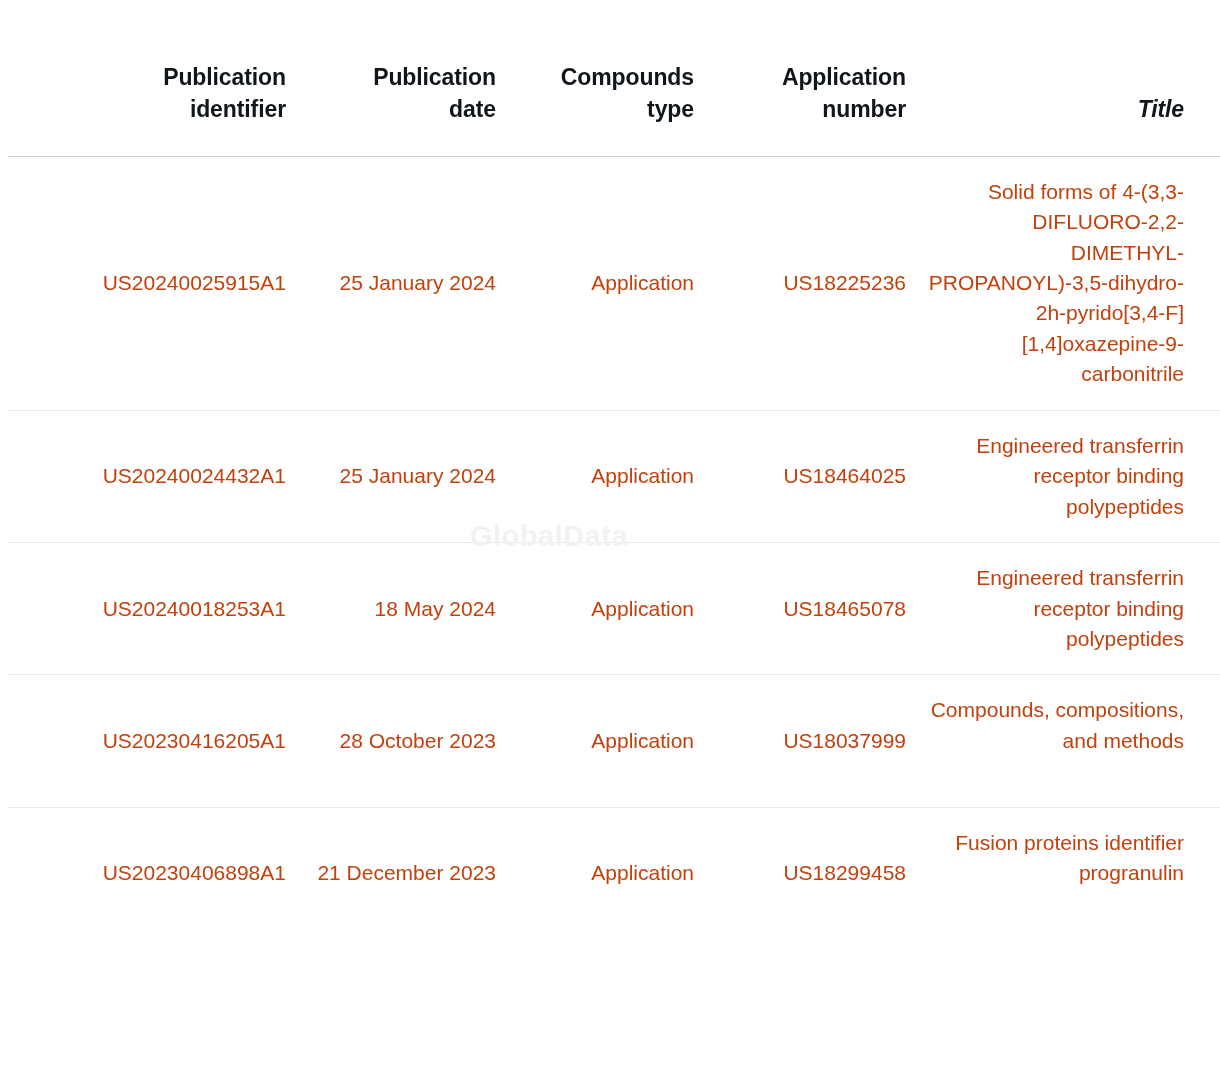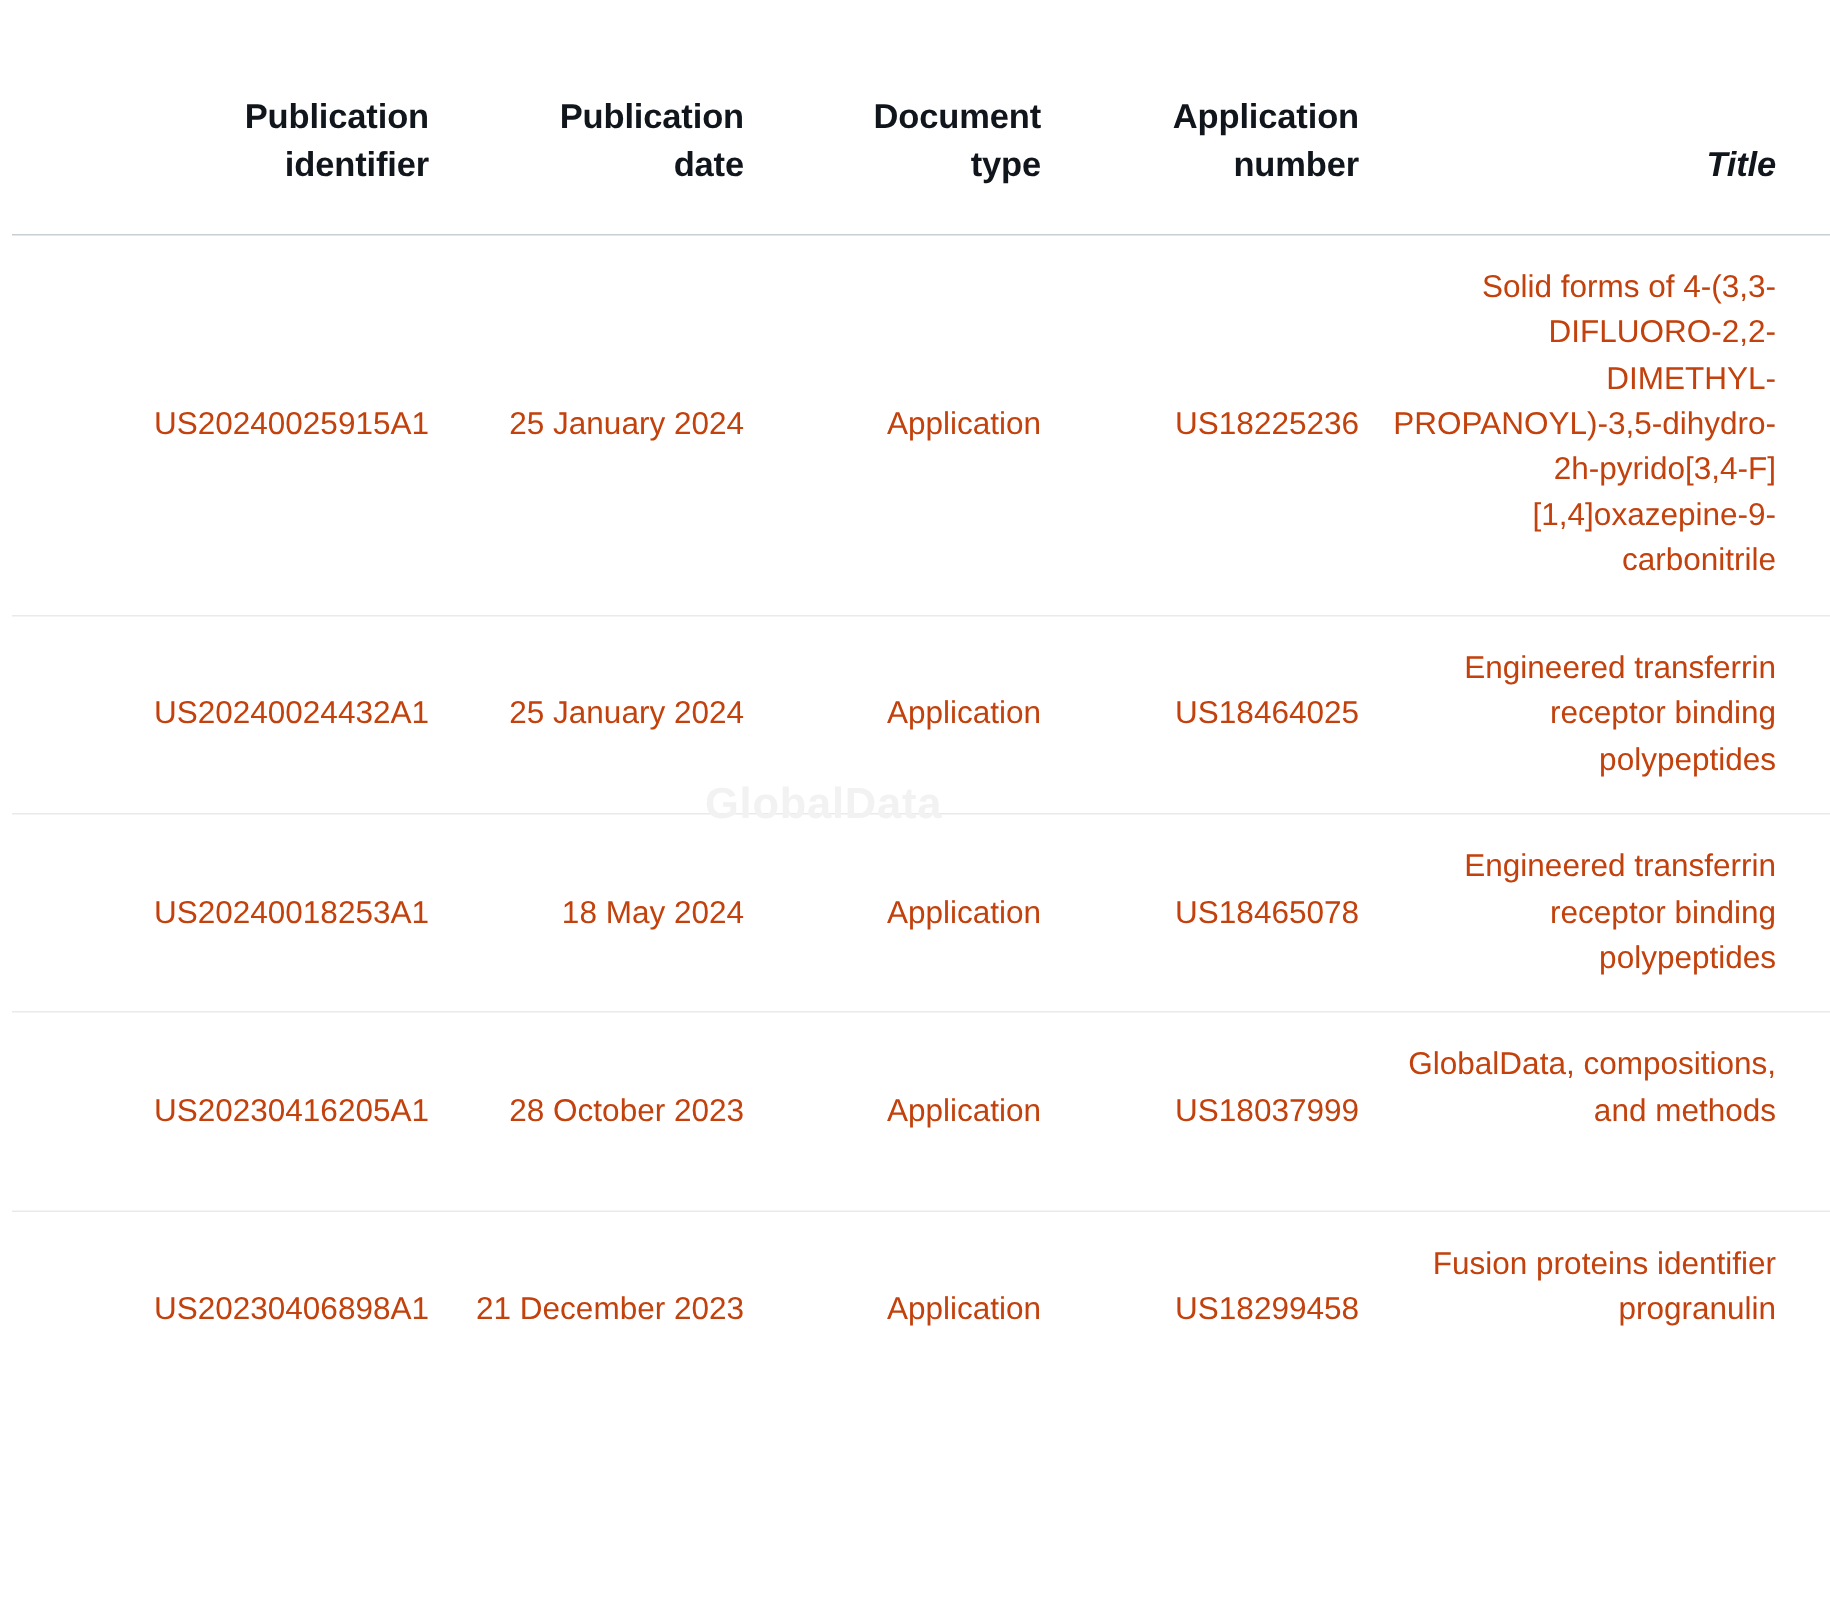--- a/index.html
+++ b/index.html
@@ -101,21 +101,21 @@
       <col class="c-appnum">
       <col class="c-title">
       <col class="c-extra">
     </colgroup>
     <thead>
       <tr>
         <th class="th-pubid" style="white-space: pre-line;">Publication
 identifier</th>
         <th class="th-pubdate" style="white-space: pre-line;">Publication
 date</th>
-        <th class="th-doctype" style="white-space: pre-line;">Document
+        <th class="th-doctype" style="white-space: pre-line;">Compounds
 type</th>
         <th class="th-appnum" style="white-space: pre-line;">Application
 number</th>
         <th class="th-title">Title</th>
         <th class="th-extra">A</th>
       </tr>
     </thead>
     <tbody>
       <tr>
         <td class="cell-pubid">US20240025915A1</td>
@@ -145,21 +145,21 @@
         <td class="cell-title">Engineered transferrin receptor binding polypeptides</td>
         <td class="cell-extra" style="white-space: pre-line;">D
 T
 I</td>
       </tr>
       <tr>
         <td class="cell-pubid">US20230416205A1</td>
         <td class="cell-pubdate">28 October 2023</td>
         <td class="cell-doctype">Application</td>
         <td class="cell-appnum">US18037999</td>
-        <td class="cell-title">GlobalData, compositions, and methods</td>
+        <td class="cell-title">Compounds, compositions, and methods</td>
         <td class="cell-extra" style="white-space: pre-line;">D
 T
 I</td>
       </tr>
       <tr>
         <td class="cell-pubid">US20230406898A1</td>
         <td class="cell-pubdate">21 December 2023</td>
         <td class="cell-doctype">Application</td>
         <td class="cell-appnum">US18299458</td>
         <td class="cell-title">Fusion proteins identifier progranulin</td>

